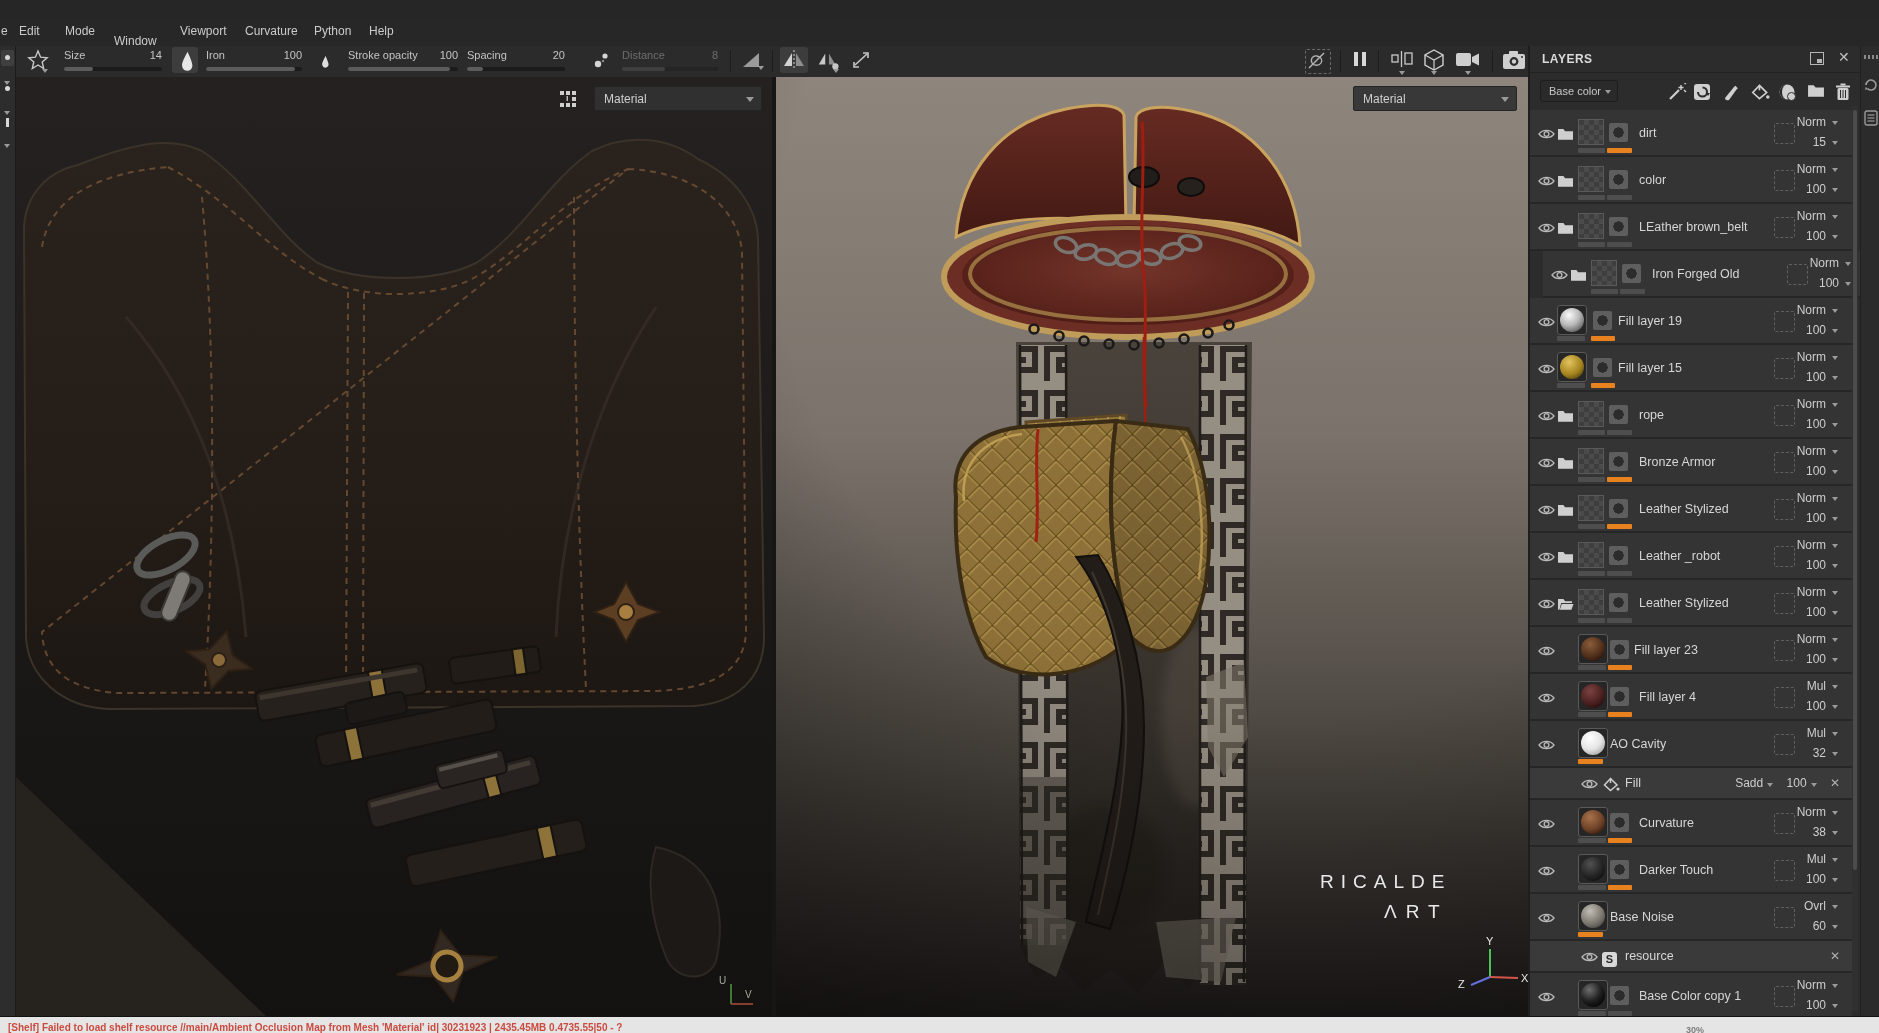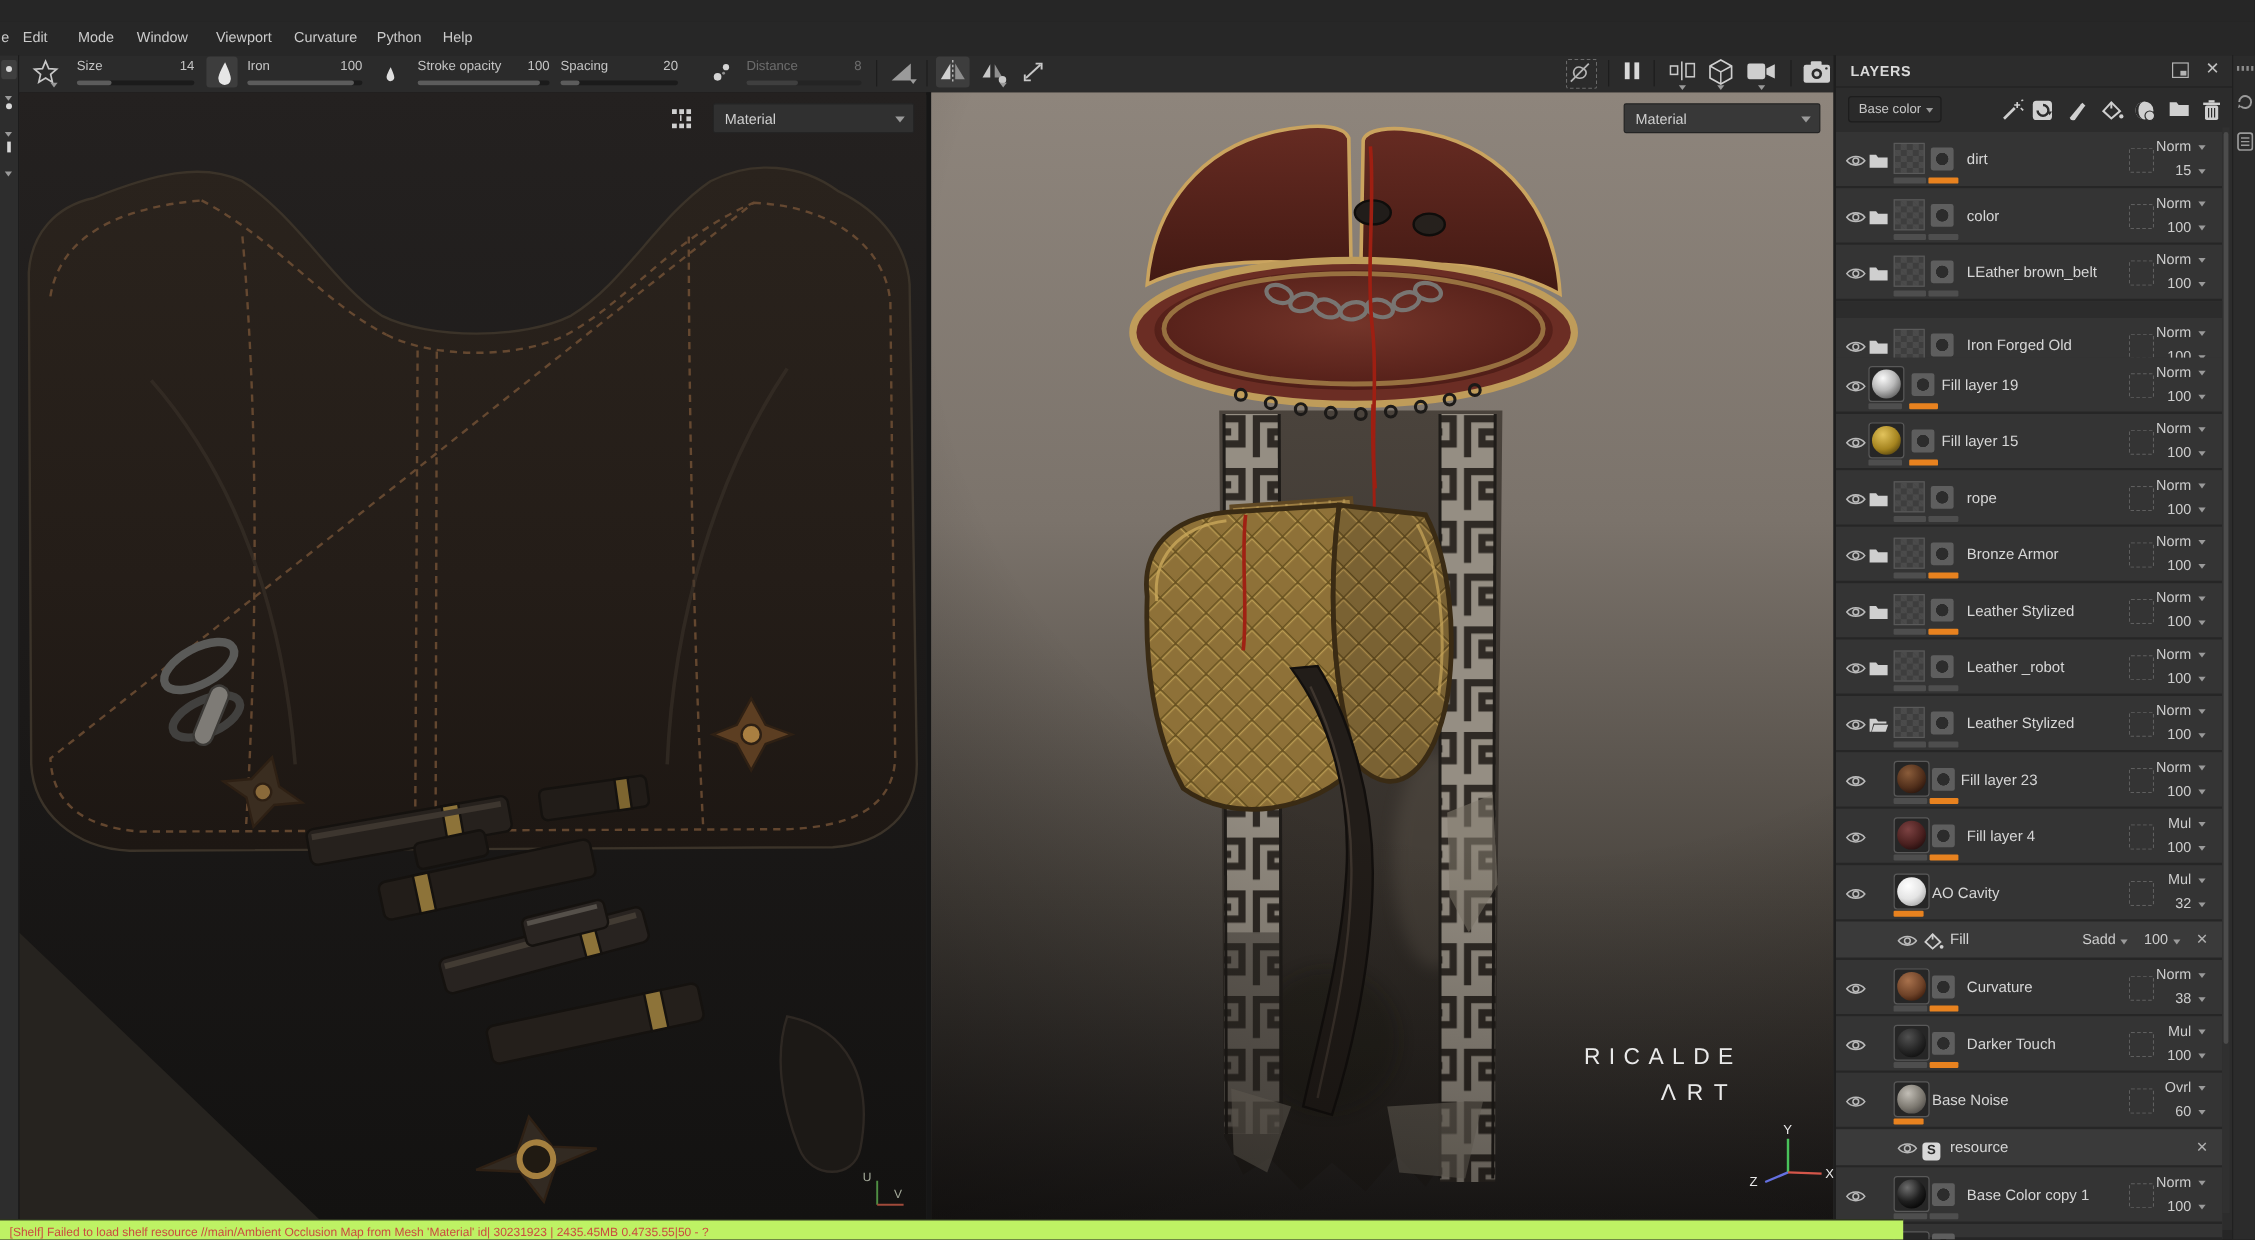--- a/index.html
+++ b/index.html
@@ -95,21 +95,21 @@
   .blendline .chev,.opaline .chev{margin-left:6px;position:relative;top:-1px;}
   .fx-right{position:absolute;right:12px;top:8px;font-size:12px;color:#cdcdcd;}
   .fx-x{color:#b0b0b0;margin-left:10px;font-size:12px;}
   .s-ico{display:inline-block;width:15px;height:15px;border-radius:3px;background:#d8d8d8;color:#2b2b2b;
     font-weight:bold;font-size:11px;text-align:center;line-height:15px;}
   #pscroll{position:absolute;left:322px;top:60px;width:6px;height:905px;background:#303030;}
   #pscroll-thumb{position:absolute;left:1px;top:4px;width:4px;height:760px;background:#4c4c4c;border-radius:2px;}
   
   #rstrip{left:1860px;top:46px;width:19px;height:987px;background:#2b2b2b;border-left:1px solid #202020;}
   
-  #statusbar{left:0;top:1016px;width:1586px;height:17px;background:#bef264;border-top:1px solid #121212;overflow:hidden;}
+  #statusbar{left:0;top:1016px;width:1879px;height:17px;background:#e5e5e5;border-top:1px solid #121212;overflow:hidden;font-weight:bold;}
   #status-msg{position:absolute;left:8px;top:5px;font-size:10px;color:#cb4b40;white-space:nowrap;}
   #status-right{position:absolute;left:1686px;top:8px;font-size:9px;color:#7d7d7d;}
   svg{display:block;}
 </style>
 </head>
 <body>
 
 <svg width="0" height="0" style="position:absolute">
   <defs>
     <symbol id="i-eye" viewBox="0 0 17 12">
@@ -131,21 +131,21 @@
   </defs>
 </svg>
 
 <div id="app">
 
 
   <div class="abs" id="menubar">
     <span class="menu-item" style="left:1px;">e</span>
     <span class="menu-item" style="left:19px;">Edit</span>
     <span class="menu-item" style="left:65px;">Mode</span>
-    <span class="menu-item" style="left:114px;">Window</span>
+    <span class="menu-item" style="left:114px;margin-top:10px;">Window</span>
     <span class="menu-item" style="left:180px;">Viewport</span>
     <span class="menu-item" style="left:245px;">Curvature</span>
     <span class="menu-item" style="left:314px;">Python</span>
     <span class="menu-item" style="left:369px;">Help</span>
   </div>
 
   <div class="abs" id="lstrip">
     <span class="strip-box" style="top:4px;"></span>
     <span class="strip-dot" style="top:9px;"></span>
     <span class="strip-chev" style="top:25px;"><span class="chev chev-s"></span></span>
@@ -661,21 +661,21 @@
           </span>
           <span class="thumb checker" style="left:48px"></span>
           <span class="mthumb" style="left:79px"></span>
           <span class="selbar" style="left:48px;width:27px;background:#4e4e4e"></span>
           <span class="selbar" style="left:77px;width:25px;background:#4e4e4e"></span>
           <span class="lname" style="left:109px">LEather brown_belt</span>
       <span class="anchor"></span>
       <span class="blendline"><span>Norm</span><span class="chev chev-s"></span></span>
       <span class="opaline"><span>100</span><span class="chev chev-s"></span></span>
         </div>
-        <div class="lrow" style="top: 219px; height: 47px;">
+        <div class="lrow" style="top: 205px; height: 47px; margin-left: 13px;">
           <span class="eye" style="left:8px;top:18px">
             <svg width="17" height="12">
               <use href="#i-eye"></use>
             </svg>
           </span>
           <span class="fico" style="left:27px;top:17px">
             <svg width="17" height="14">
               <use href="#i-folder"></use>
             </svg>
           </span>

